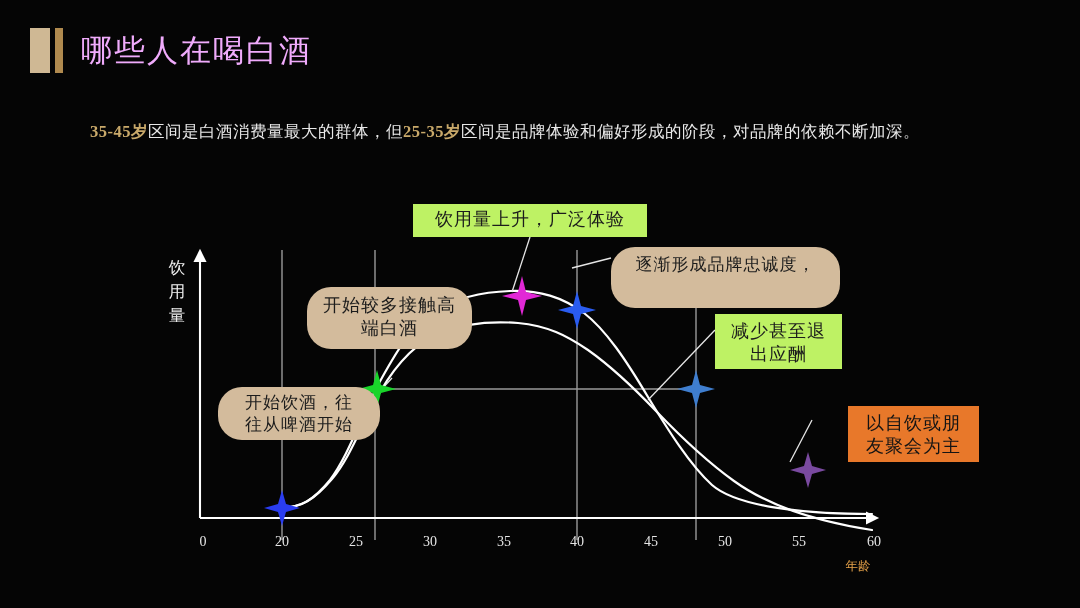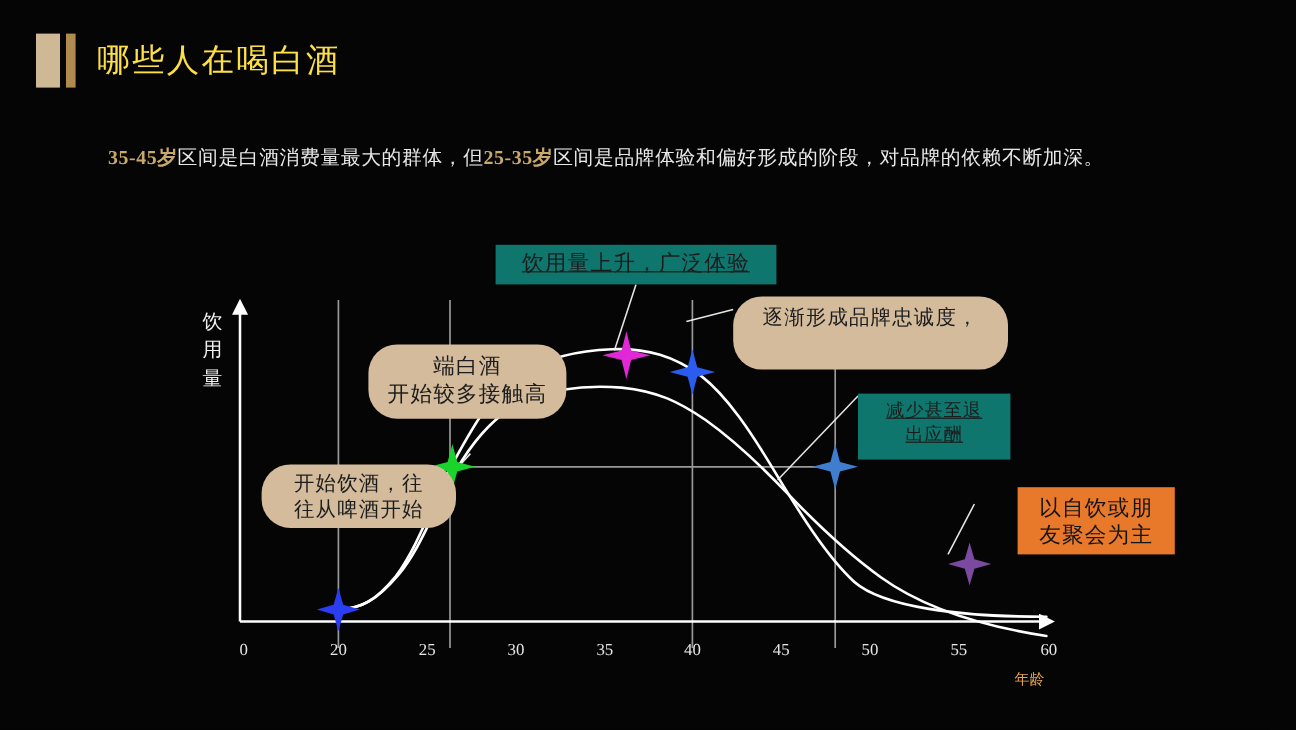--- a/index.html
+++ b/index.html
@@ -8,21 +8,21 @@
     background:#050505;
     font-family:"Liberation Serif","DejaVu Serif",serif;
     overflow:hidden;position:relative;
   }
   
   .slide{position:absolute;inset:0;}
   .title-row{position:absolute;left:30px;top:27px;display:flex;align-items:center;height:46px;}
   .bar-light{width:20px;height:45px;background:#cfb894;}
   .bar-dark{width:8px;height:45px;background:#b08a4f;margin-left:5px;}
   .title-text{
-    margin-left:18px;color:#fde047;font-size:27px;letter-spacing:2px;
+    margin-left:18px;color:#f0abfc;font-size:31px;letter-spacing:2px;
     font-family:"Liberation Serif","DejaVu Serif",serif;line-height:45px;
   }
   .subtitle{
     position:absolute;left:90px;top:121px;width:920px;
     color:#e8e8e8;font-size:16.5px;letter-spacing:.5px;white-space:nowrap;
   }
   .subtitle .hl{color:#c9a96a;font-weight:bold;}
 
   
   .chart-wrap{position:absolute;left:0;top:180px;width:1080px;height:400px;}
@@ -30,27 +30,27 @@
 
   
   .anno{
     position:absolute;box-sizing:border-box;
     text-align:center;line-height:1.30;
     font-family:"Liberation Serif","DejaVu Serif",serif;
     color:#1c1c1c;
     letter-spacing:1px;
   }
   .anno.tan{background:#d3bb9c;border-radius:24px;}
-  .anno.gray{background:#0f766e;text-decoration:underline;}
+  .anno.gray{background:#bef264;}
   .anno.orange{background:#e8782a;margin-left:36px;}
 
   .a-rise   {left:413px;top:204px;width:234px;height:33px;font-size:18px;padding-top:4px;}
   .a-high   {left:307px;top:287px;width:165px;height:62px;font-size:18px;padding-top:7px;}
   .a-loyal  {left:611px;top:247px;width:229px;height:61px;font-size:17px;padding-top:7px;}
-  .a-reduce {left:715px;top:328px;width:127px;height:55px;font-size:15px;padding-top:6px;}
+  .a-reduce {left:715px;top:314px;width:127px;height:55px;font-size:18px;padding-top:6px;}
   .a-start  {left:218px;top:387px;width:162px;height:53px;font-size:17px;padding-top:5px;}
   .a-self   {left:812px;top:406px;width:131px;height:56px;font-size:18px;padding-top:6px;color:#141414;}
 </style>
 </head>
 <body>
 
 <div class="slide">
 
   <div class="title-row">
     <div class="bar-light"></div>
@@ -141,22 +141,22 @@
         <text x="177" y="141">量</text>
       </g>
     </svg>
   </div>
 
   <div class="anno gray a-rise">
     <span>饮用量上升，广泛体验</span>
   </div>
 
   <div class="anno tan a-high">
+    <div>开始较多接触高</div>
     <div>端白酒</div>
-    <div>开始较多接触高</div>
   </div>
 
   <div class="anno tan a-loyal">
     <div>逐渐形成品牌忠诚度，</div>
   </div>
 
   <div class="anno gray a-reduce">
     <div>减少甚至退</div>
     <div>出应酬</div>
   </div>

